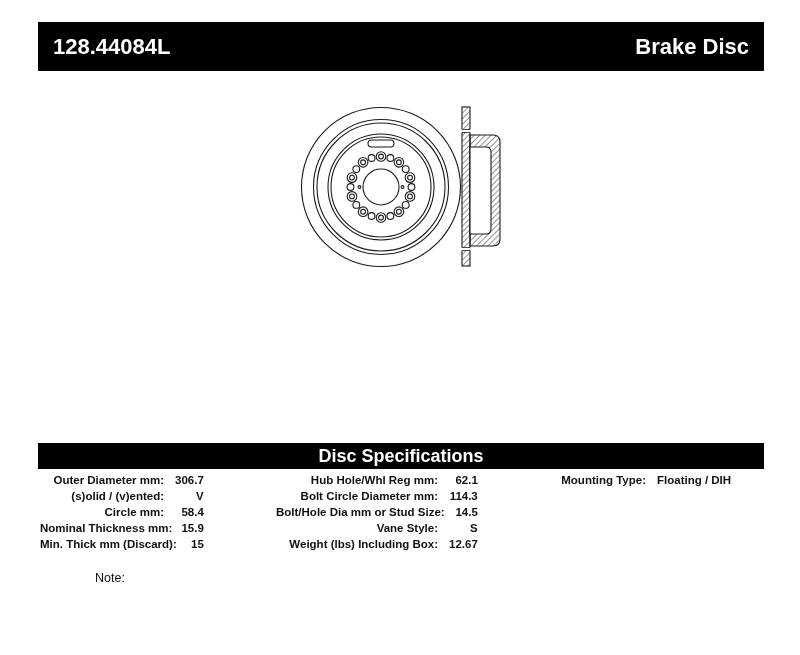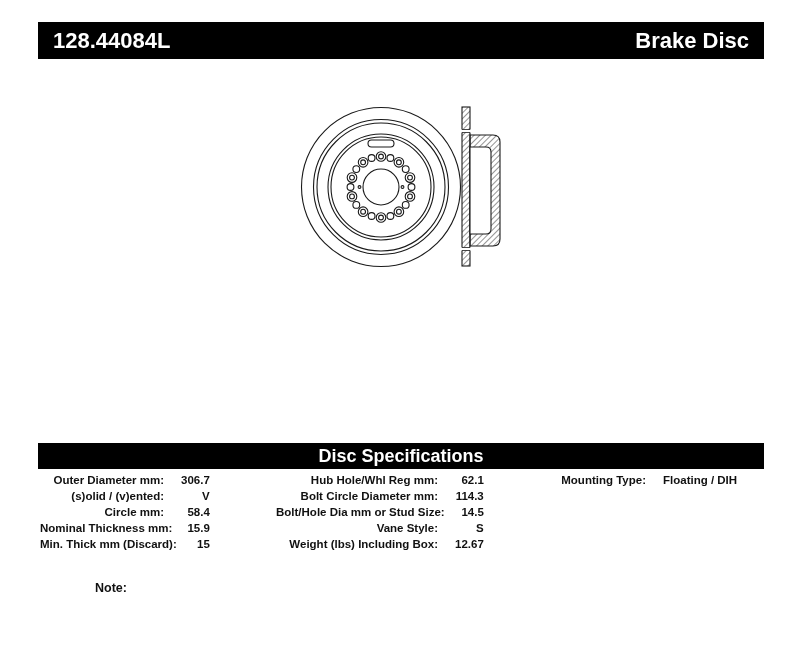--- a/index.html
+++ b/index.html
@@ -15,21 +15,21 @@
     position:absolute;
     left:38px;
     width:726px;
     background:#000;
     color:#fff;
     box-sizing:border-box;
     display:flex;
     align-items:center;
   }
   .bar-header{
-    top:22px;height:37px;
+    top:22px;height:49px;
     justify-content:space-between;
     padding:0 15px;
     font-size:22px;
     font-weight:bold;
   }
   .bar-specs{
     top:443px;height:26px;
     justify-content:center;
     font-size:18px;
     font-weight:bold;
@@ -37,40 +37,39 @@
   .drawing{
     position:absolute;
     left:290px;top:98px;
   }
   .spec-col{
     position:absolute;
     top:472px;
   }
   .spec-col .row{
     display:grid;
-    column-gap:17px;
+    column-gap:11px;
     font-size:11.5px;
     font-weight:bold;
     line-height:16px;
     white-space:nowrap;
   }
   .spec-col .lbl{text-align:right;}
   .spec-col .val{text-align:right;}
   #col1{left:40px;}
   #col1 .row{grid-template-columns:124px auto;}
   #col2{left:276px;}
   #col2 .row{grid-template-columns:162px auto;}
   #col3{left:520px;}
   #col3 .row{grid-template-columns:126px auto;}
   .note{
     position:absolute;
     left:95px;top:571px;
     font-size:12.5px;
-    font-weight:bold;
-    margin-top:10px;
+    font-weight:normal;
   }
 </style>
 </head>
 <body>
 
 <div class="bar bar-header">
   <span>128.44084L</span>
   <span>Brake Disc</span>
 </div>
 

